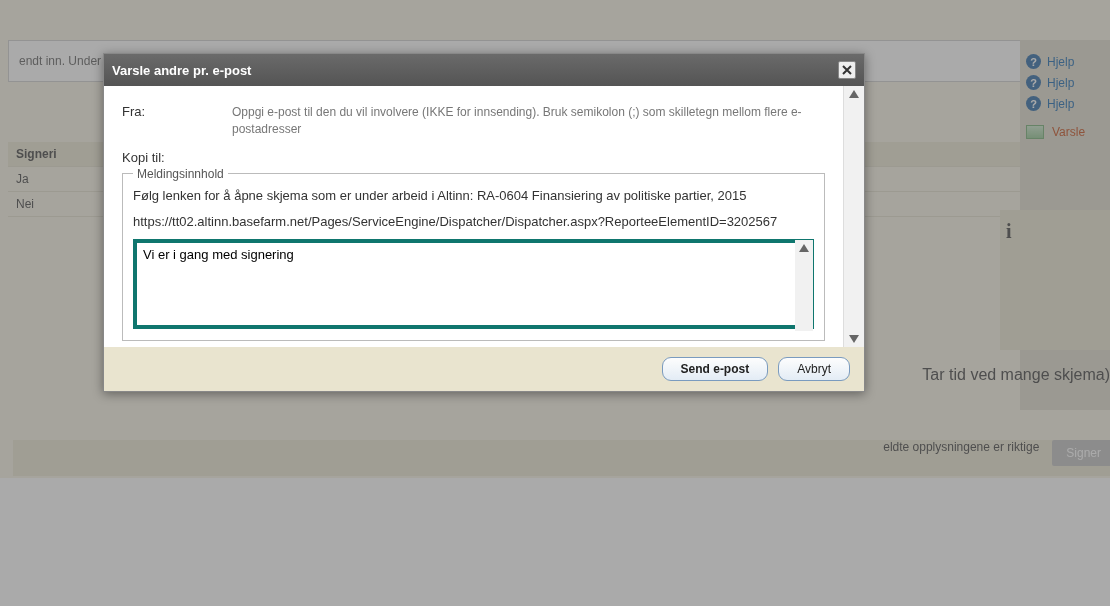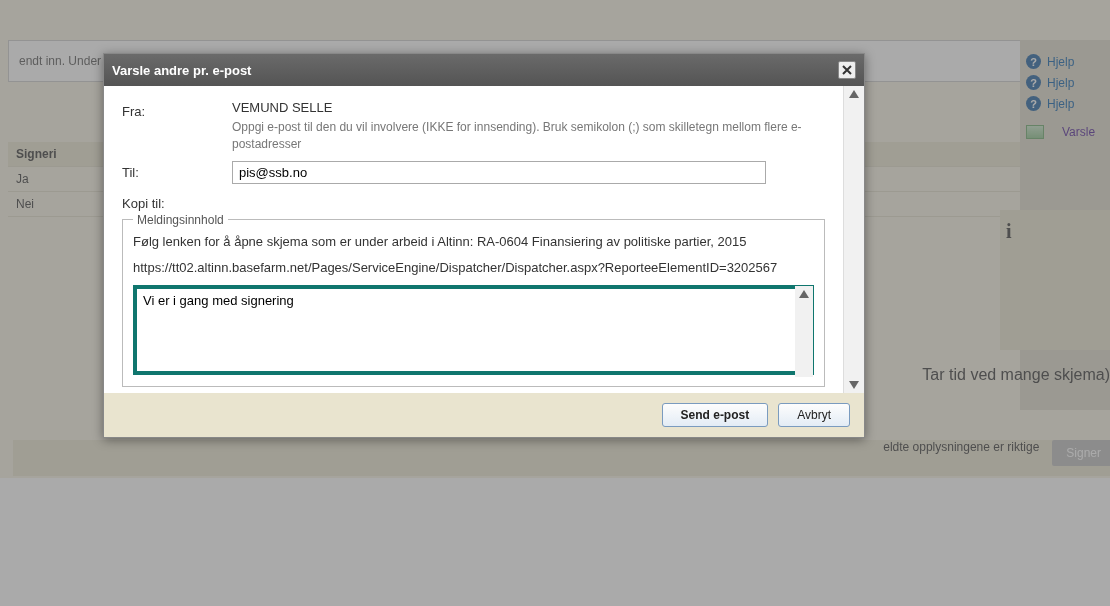--- a/index.html
+++ b/index.html
@@ -8,21 +8,21 @@
 .topband{height:40px;}
 .whitebanner{background:#fff;border:1px solid #ccc;margin:0 8px;height:40px;display:flex;align-items:center;padding-left:10px;color:#555;font-size:12px}
 .filler{height:60px}
 .table-area{margin:0 8px}
 .table-row{display:flex;align-items:center;height:24px;border-bottom:1px solid #e0dcc8;font-size:12px;color:#333}
 .table-row.head{background:#e9e4cf;font-weight:bold}
 .table-row .cell1{width:55px;padding-left:8px}
 .right-col{position:absolute;right:0;top:40px;width:90px;background:#dedacb;height:370px;padding:8px 6px;box-sizing:border-box}
 .help-link{display:flex;align-items:center;gap:6px;color:#0b5ea8;font-size:12px;margin:6px 0;cursor:pointer}
 .q-icon{width:15px;height:15px;border-radius:50%;background:#1b5e9e;color:#fff;display:inline-flex;align-items:center;justify-content:center;font-weight:bold;font-size:11px}
-.varsle-link{display:flex;align-items:center;gap:18px;color:#4c1d95;font-size:12px;margin-top:14px}
+.varsle-link{display:flex;align-items:center;gap:8px;color:#c2410c;font-size:12px;margin-top:14px}
 .envelope{width:16px;height:12px;display:inline-block;background:linear-gradient(#c7e6c7,#8cc38c);border:1px solid #6aa86a;position:relative}
 .info-box{position:absolute;right:0;top:210px;width:110px;height:140px;background:#e9e4cf;padding:10px 6px;box-sizing:border-box;font-size:12px;color:#333}
 .info-i{font-family:Georgia,serif;font-weight:bold;font-size:20px;float:left;margin-right:6px;color:#333}
 .tartid{position:absolute;right:0;top:366px;font-size:16px;color:#333}
 .bottom-bar{position:absolute;left:13px;bottom:130px;height:36px;width:100%;background:#e9e4cf;display:flex;align-items:flex-start;justify-content:flex-end;padding-right:8px;box-sizing:border-box;font-size:12px;color:#333;gap:13px}
 .signer-btn{background:#bdbdbd;color:#fff;padding:6px 14px;border-radius:2px;font-size:12px}
 .whitebase{position:absolute;left:0;bottom:0;height:128px;width:100%;background:#fff}
 
 #overlay{position:absolute;left:0;top:0;width:1110px;height:606px;background:rgba(100,100,100,0.55)}
 
@@ -42,21 +42,21 @@
 .helper-text{color:#777;font-size:12px;margin-top:4px;line-height:1.4;width:590px}
 .sender-name{font-weight:normal;color:#333}
 .fieldset{border:1px solid #bbb;padding:8px 10px;margin-top:4px}
 .fieldset .legend{position:relative;top:-16px;background:#fff;display:inline-block;padding:0 4px;font-size:12px;color:#555}
 .fieldset .legend + *{margin-top:-10px}
 .msg-line{font-size:13px;color:#333;margin:2px 0 8px 0;line-height:1.4}
 .msg-textarea{width:100%;height:90px;border:4px solid #0f766e;resize:none;padding:4px 6px;font-family:inherit;font-size:13px;box-sizing:border-box;background:#fff;position:relative}
 .ta-wrap{position:relative}
 .ta-sc{position:absolute;right:1px;top:1px;bottom:1px;width:18px;background:#f1f1f1;display:flex;flex-direction:column;align-items:center;justify-content:flex-start;padding-top:4px}
 .modal-footer{background:#e9e4cf;padding:10px 14px;display:flex;justify-content:flex-end;gap:10px}
-.btn{padding:4px 18px;font-size:12px;border:1px solid #7a9bbf;border-radius:3px;background:linear-gradient(#fdfdfd,#e3ecf5);cursor:pointer;color:#222}
+.btn{padding:4px 18px;font-size:12px;border:1px solid #7a9bbf;border-radius:9px;background:linear-gradient(#fdfdfd,#e3ecf5);cursor:pointer;color:#222}
 .btn.primary{font-weight:bold}
 </style>
 </head>
 <body>
 
 <div id="bg">
   <div class="topband"></div>
   <div class="whitebanner">
     <span>endt inn. Under</span>
   </div>
@@ -116,29 +116,24 @@
         </svg>
     </div>
   </div>
 
   <div class="modal-body">
     <div class="m-content">
 
       <div class="form-row">
         <div class="form-label">Fra:</div>
         <div class="form-field">
-          <div class="sender-name">VEMUND SELLE</div>
           <div class="helper-text">Oppgi e-post til den du vil involvere (IKKE for innsending). Bruk semikolon (;) som skilletegn mellom flere e-postadresser</div>
         </div>
       </div>
 
-      <div class="form-row">
-        <div class="form-label">Til:</div>
-        <div class="form-field"><input type="text" value="pis@ssb.no" style=""></div>
-      </div>
 
       <div class="form-row">
         <div class="form-label">Kopi til:</div>
       </div>
 
 
       <div class="fieldset">
         <span class="legend">Meldingsinnhold</span>
         <div class="msg-line">Følg lenken for å åpne skjema som er under arbeid i Altinn: RA-0604 Finansiering av politiske partier, 2015</div>
         <div class="msg-line">https://tt02.altinn.basefarm.net/Pages/ServiceEngine/Dispatcher/Dispatcher.aspx?ReporteeElementID=3202567</div>

